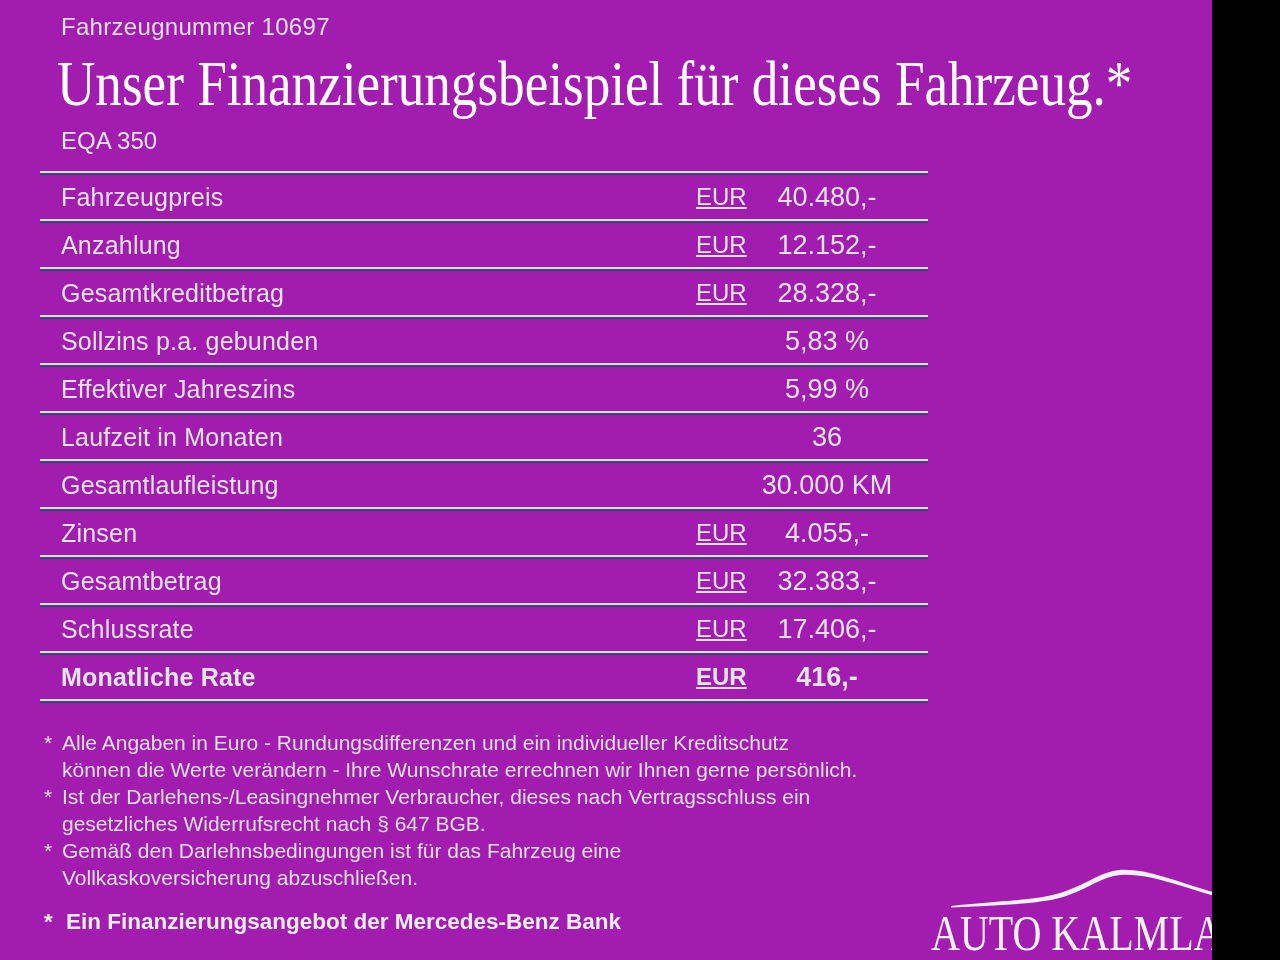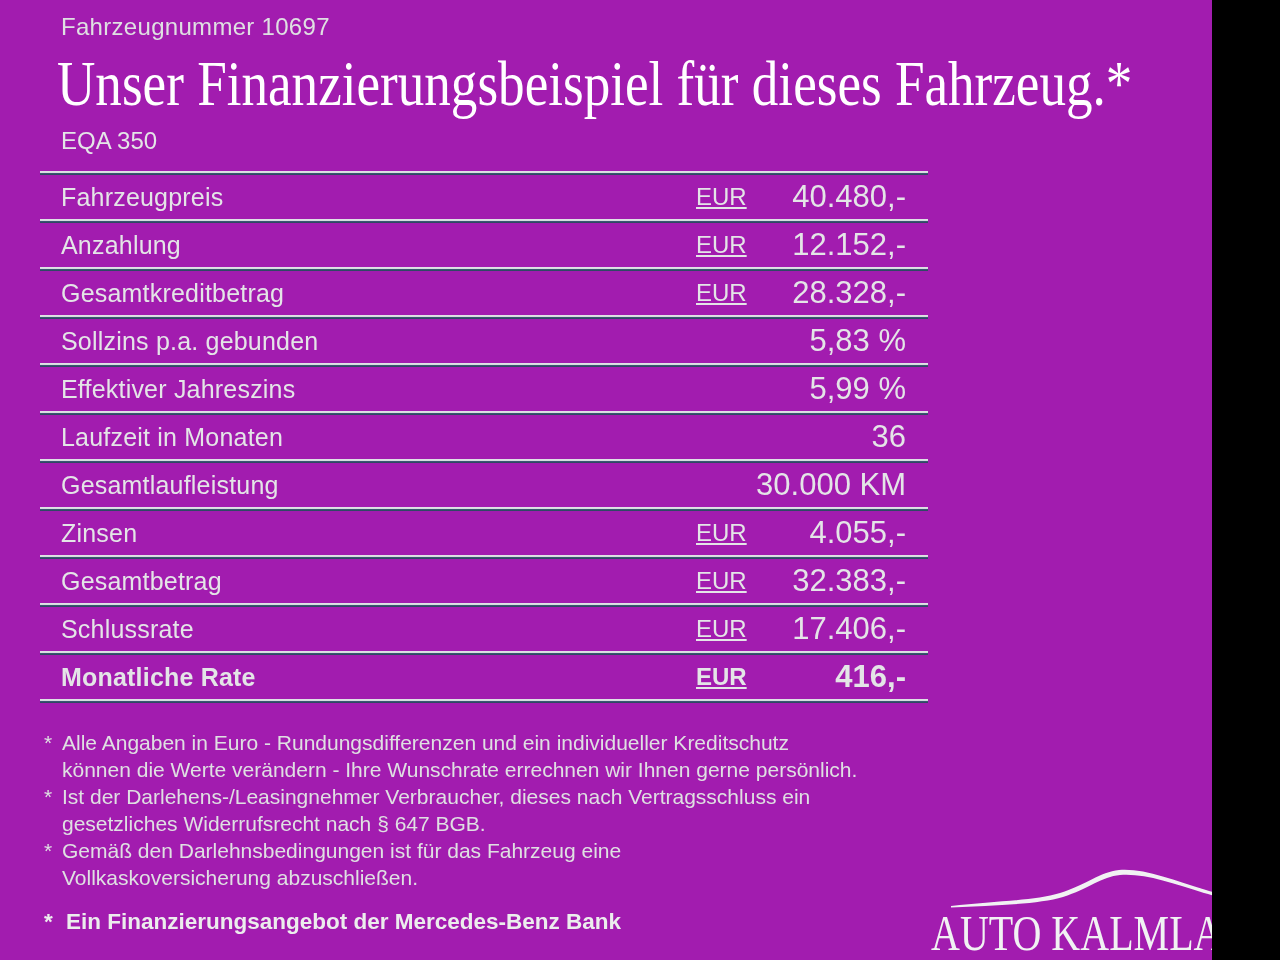--- a/index.html
+++ b/index.html
@@ -50,21 +50,21 @@
     background: linear-gradient(to bottom, #e2e5e8 0%, #d5dade 45%, #3c5775 58%, #2a425d 100%);
   }
   .trow {
     height: 44px;
     display: flex;
     align-items: center;
     padding-left: 21px;
   }
   .tlabel { flex: 1; font-size: 25px; letter-spacing: 0.2px; }
   .tcur   { width: 52px; font-size: 24px; text-decoration: underline; }
-  .tval   { width: 158px; margin-right: 22px; text-align: right; font-size: 31px; }
+  .tval   { width: 158px; margin-right: 22px; text-align: center; font-size: 27px; }
   .trow.bold .tlabel,
   .trow.bold .tcur,
   .trow.bold .tval { font-weight: 700; }
   .footnotes {
     position: absolute;
     left: 44px; top: 729px;
     font-size: 21px;
     line-height: 27px;
     color: #dfe0e2;
   }

